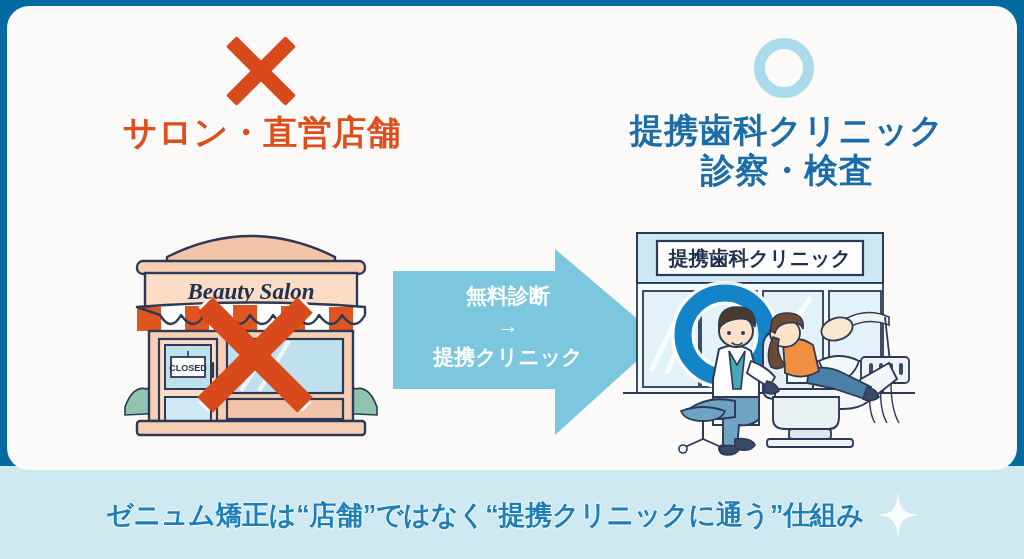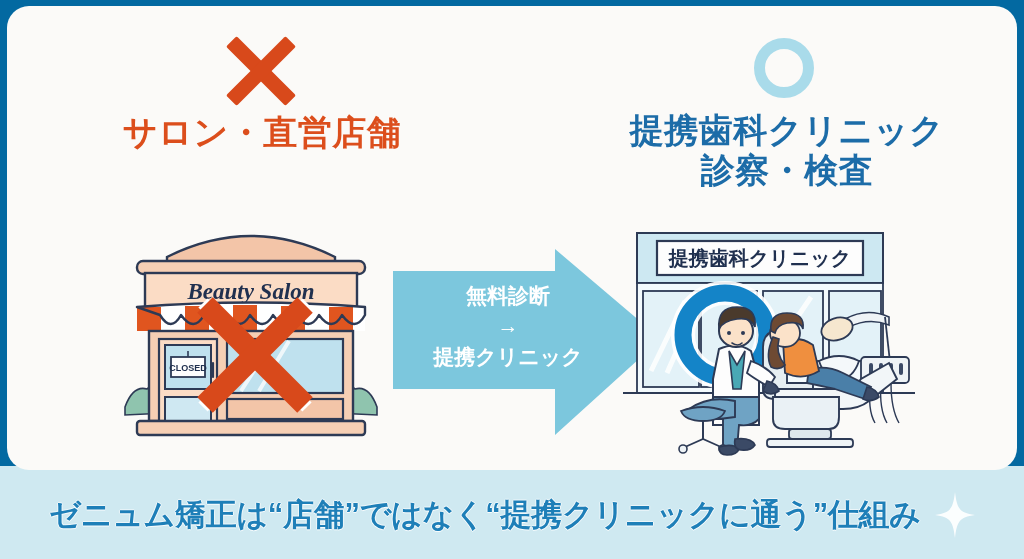--- a/index.html
+++ b/index.html
@@ -51,21 +51,21 @@
     color:#ffffff;font-size:21px;font-weight:700;line-height:1.45;
     white-space:pre-line;
   }
 
   
   #banner{
     position:absolute;left:0;top:470px;width:1024px;height:89px;
     background:#cfe9f1;display:flex;align-items:center;justify-content:center;
   }
   #banner-text{
-    font-size:31px;font-weight:700;color:#1e7fb8;letter-spacing:-.3px;
+    font-size:27px;font-weight:700;color:#1e7fb8;letter-spacing:-.3px;
     text-shadow:0 1px 0 rgba(255,255,255,.85),0 -1px 0 rgba(255,255,255,.6),
                 1px 0 0 rgba(255,255,255,.6),-1px 0 0 rgba(255,255,255,.6);
     white-space:nowrap;
   }
   #sparkle{width:40px;height:46px;margin-left:14px;flex:0 0 auto;}
 
   
   .illus{position:absolute;}
   #salon{left:116px;top:205px;width:256px;height:240px;}
   #clinic{left:616px;top:215px;width:292px;height:238px;}

